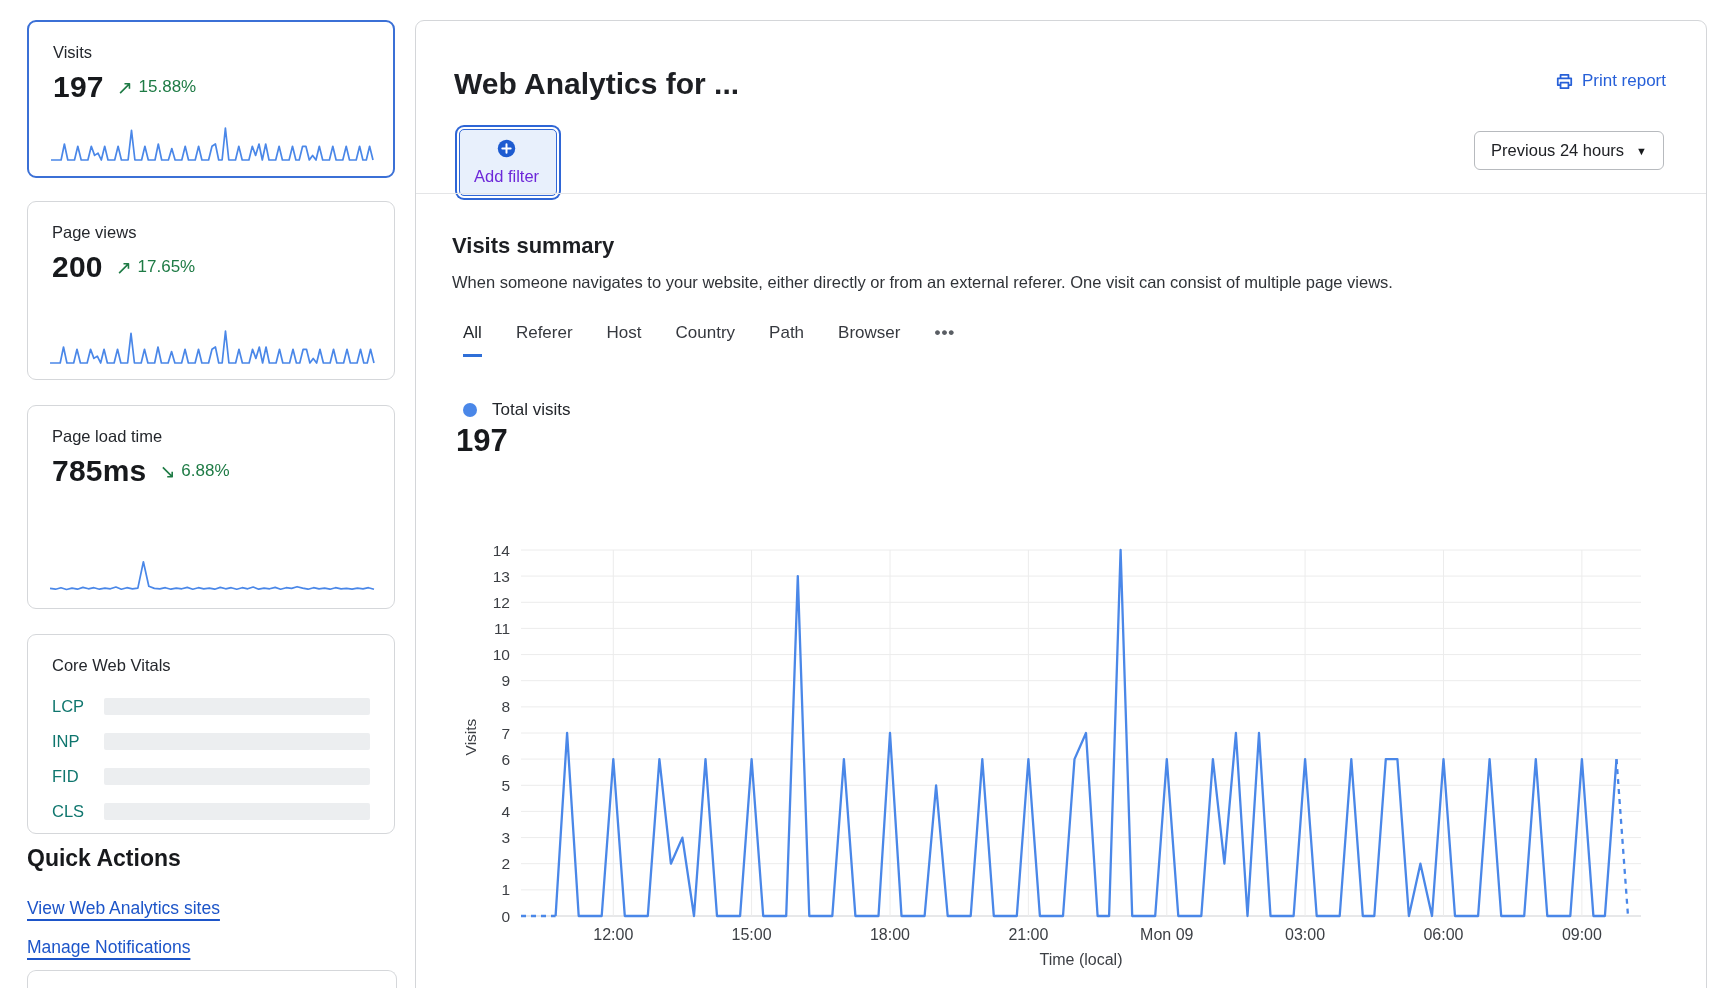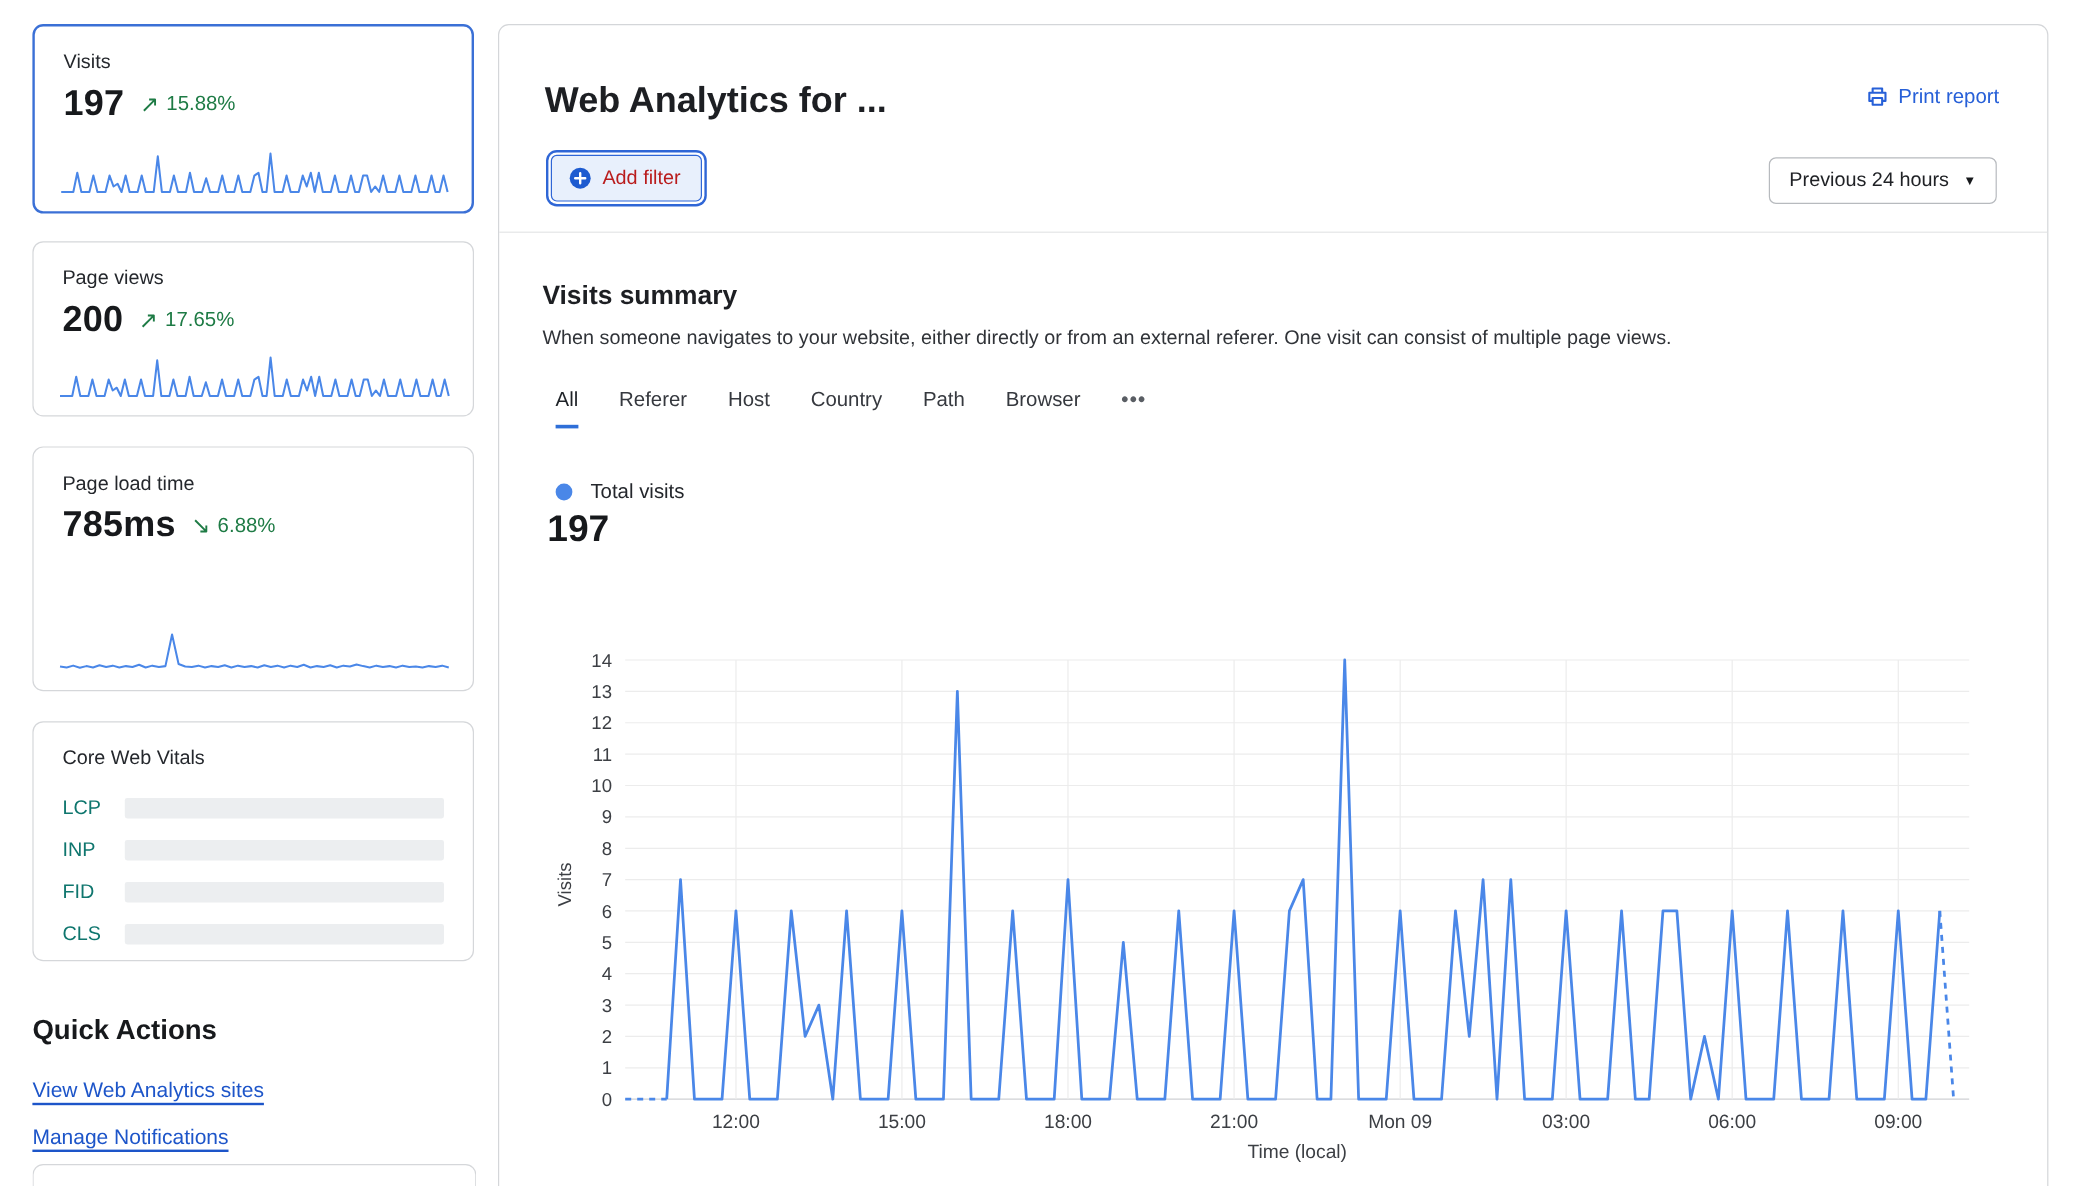--- a/index.html
+++ b/index.html
@@ -27,26 +27,26 @@
   .cwv-bar{height:100%;border-radius:2px;}
   .qa-title{position:absolute;left:0;top:825px;font-size:23px;font-weight:700;color:#17191c;}
   .qa-link{position:absolute;left:0;font-size:17.5px;color:#1d55c9;text-decoration:underline;
     text-underline-offset:5px;text-decoration-thickness:1.5px;cursor:pointer;}
   #partial-card{position:absolute;left:0;top:950px;width:368px;height:40px;
     border:1px solid #d5d7da;border-bottom:none;border-radius:9px 9px 0 0;background:#fff;}
   
   #main-panel{position:absolute;left:415px;top:20px;width:1292px;height:1000px;
     background:#fff;border:1px solid #d4d6d9;border-radius:9px;box-sizing:border-box;}
   #panel-title{position:absolute;left:38px;top:46px;font-size:30px;font-weight:700;color:#1d1f23;}
-  #print-report{position:absolute;right:40px;top:50px;display:flex;align-items:flex-start;gap:8px;
+  #print-report{position:absolute;right:40px;top:50px;display:flex;align-items:flex-end;gap:8px;
     color:#2760d8;font-size:17px;cursor:pointer;}
   #add-filter{position:absolute;left:43px;top:108px;display:flex;align-items:center;gap:9px;
     background:#e8f0fc;border:1.5px solid #2f66d6;border-radius:5px;padding:9px 17px 9px 14px;
-    font-size:16.5px;font-weight:500;color:#b91c1c;cursor:pointer;
-    box-shadow:0 0 0 2px #ffffff,0 0 0 4px #2f66d6;}
+    font-size:16.5px;font-weight:500;color:#6d28d9;cursor:pointer;
+    box-shadow:0 0 0 2px #ffffff,0 0 0 4px #2f66d6;flex-direction:column;}
   #range-btn{position:absolute;right:42px;top:110px;display:flex;align-items:center;gap:12px;
     border:1px solid #b7babe;border-radius:6px;background:#fff;padding:9px 16px;
     font-size:16.5px;color:#202226;cursor:pointer;}
   #range-caret{font-size:11px;color:#17191c;}
   #header-divider{position:absolute;left:0;right:0;top:172px;height:1px;background:#e4e5e7;}
   #summary-title{position:absolute;left:36px;top:212px;font-size:22px;font-weight:700;color:#1d1f23;}
   #summary-desc{position:absolute;left:36px;top:252px;width:1100px;font-size:16.5px;color:#303338;}
   #tabs{position:absolute;left:47px;top:302px;display:flex;gap:34px;}
   .tab{font-size:17px;color:#36393f;padding-bottom:11px;border-bottom:3.5px solid transparent;cursor:pointer;}
   .tab.active{color:#1f2328;border-bottom-color:#2f6fd8;}
@@ -72,21 +72,21 @@
         <span class="pct">15.88%</span>
       </span>
     </div>
     <div class="spark-wrap">
           <svg viewBox="0 0 330 42" preserveAspectRatio="none">
     <polyline points="4.0,38.0 7.4,38.0 10.7,38.0 14.1,38.0 17.4,22.0 20.8,38.0 24.1,38.0 27.5,38.0 30.8,24.3 34.2,38.0 37.5,38.0 40.9,38.0 44.3,24.3 47.6,33.4 51.0,31.1 54.3,38.0 57.7,24.3 61.0,38.0 64.4,38.0 67.7,38.0 71.1,24.3 74.4,38.0 77.8,38.0 81.1,38.0 84.5,8.3 87.9,38.0 91.2,38.0 94.6,38.0 97.9,24.3 101.3,38.0 104.6,38.0 108.0,38.0 111.3,22.0 114.7,38.0 118.0,38.0 121.4,38.0 124.8,26.6 128.1,38.0 131.5,38.0 134.8,38.0 138.2,24.3 141.5,38.0 144.9,38.0 148.2,38.0 151.6,24.3 154.9,38.0 158.3,38.0 161.6,38.0 165.0,24.3 168.4,22.0 171.7,38.0 175.1,38.0 178.4,6.0 181.8,38.0 185.1,38.0 188.5,38.0 191.8,24.3 195.2,38.0 198.5,38.0 201.9,38.0 205.3,24.3 208.6,33.4 212.0,22.0 215.3,38.0 218.7,22.0 222.0,38.0 225.4,38.0 228.7,38.0 232.1,24.3 235.4,38.0 238.8,38.0 242.1,38.0 245.5,24.3 248.9,38.0 252.2,38.0 255.6,24.3 258.9,24.3 262.3,38.0 265.6,33.4 269.0,38.0 272.3,24.3 275.7,38.0 279.0,38.0 282.4,38.0 285.8,24.3 289.1,38.0 292.5,38.0 295.8,38.0 299.2,24.3 302.5,38.0 305.9,38.0 309.2,38.0 312.6,24.3 315.9,38.0 319.3,38.0 322.6,24.3 326.0,38.0" fill="none" stroke="#4a87e8" stroke-width="1.7" stroke-linejoin="round" vector-effect="non-scaling-stroke"></polyline>
           </svg>
         </div>
   </div>
 
-  <div class="mcard" style="height: 146px; margin-bottom: 25px;">
+  <div class="mcard" style="height: 179px; margin-bottom: 25px;">
     <div class="mcard-title">Page views</div>
     <div class="mcard-valrow">
       <span class="mcard-value">200</span>
       <span class="mcard-trend">
         <span class="arrow">↗</span>
         <span class="pct">17.65%</span>
       </span>
     </div>
     <div class="spark-wrap">
           <svg viewBox="0 0 330 42" preserveAspectRatio="none">

